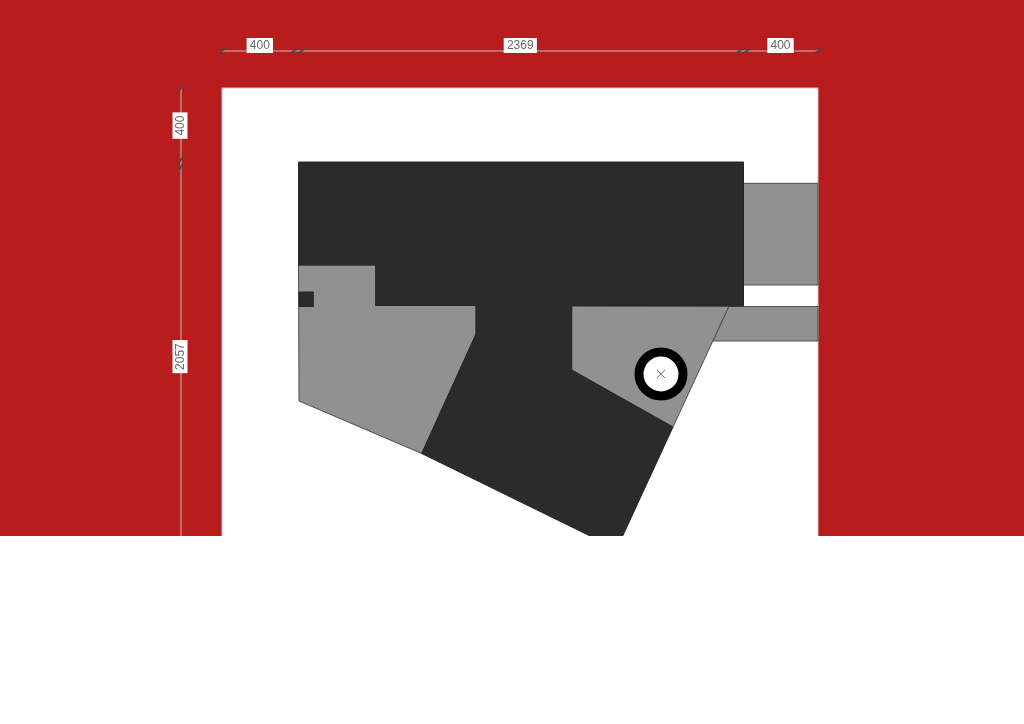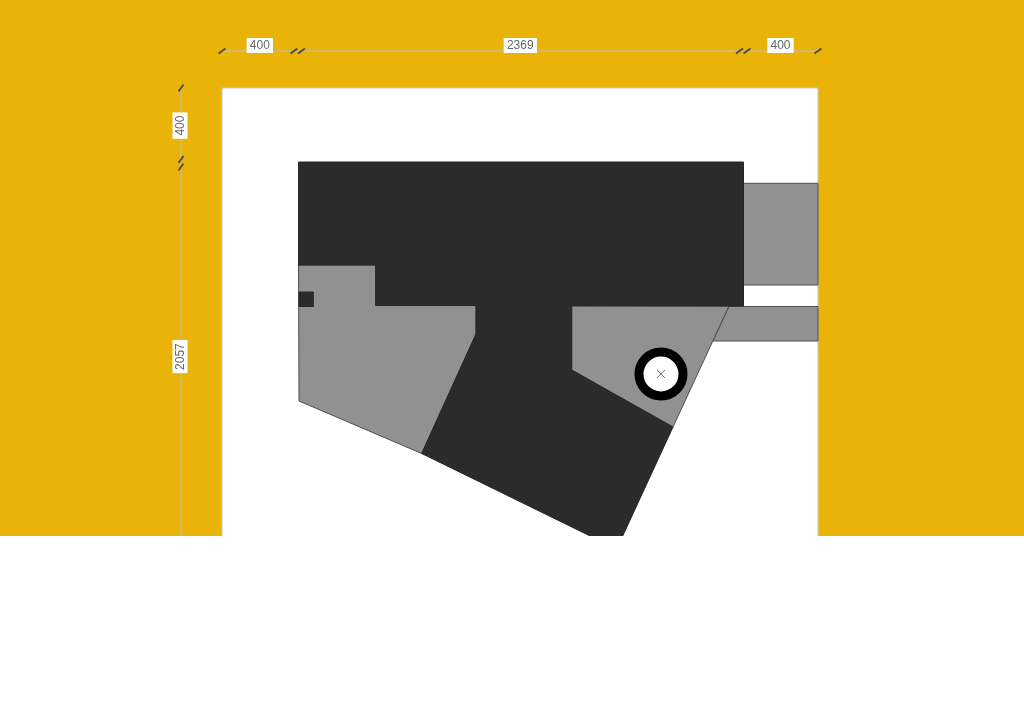--- a/index.html
+++ b/index.html
@@ -5,21 +5,21 @@
   html, body {
     margin: 0;
     padding: 0;
     background: #ffffff;
     font-family: "Liberation Sans", sans-serif;
   }
   .stage {
     position: relative;
     width: 1024px;
     height: 536px;
-    background: #eab308;
+    background: #b91c1c;
     overflow: hidden;
   }
   svg { display: block; }
   text {
     font-family: "Liberation Sans", sans-serif;
     font-size: 12px;
   }
 </style>
 </head>
 <body>

